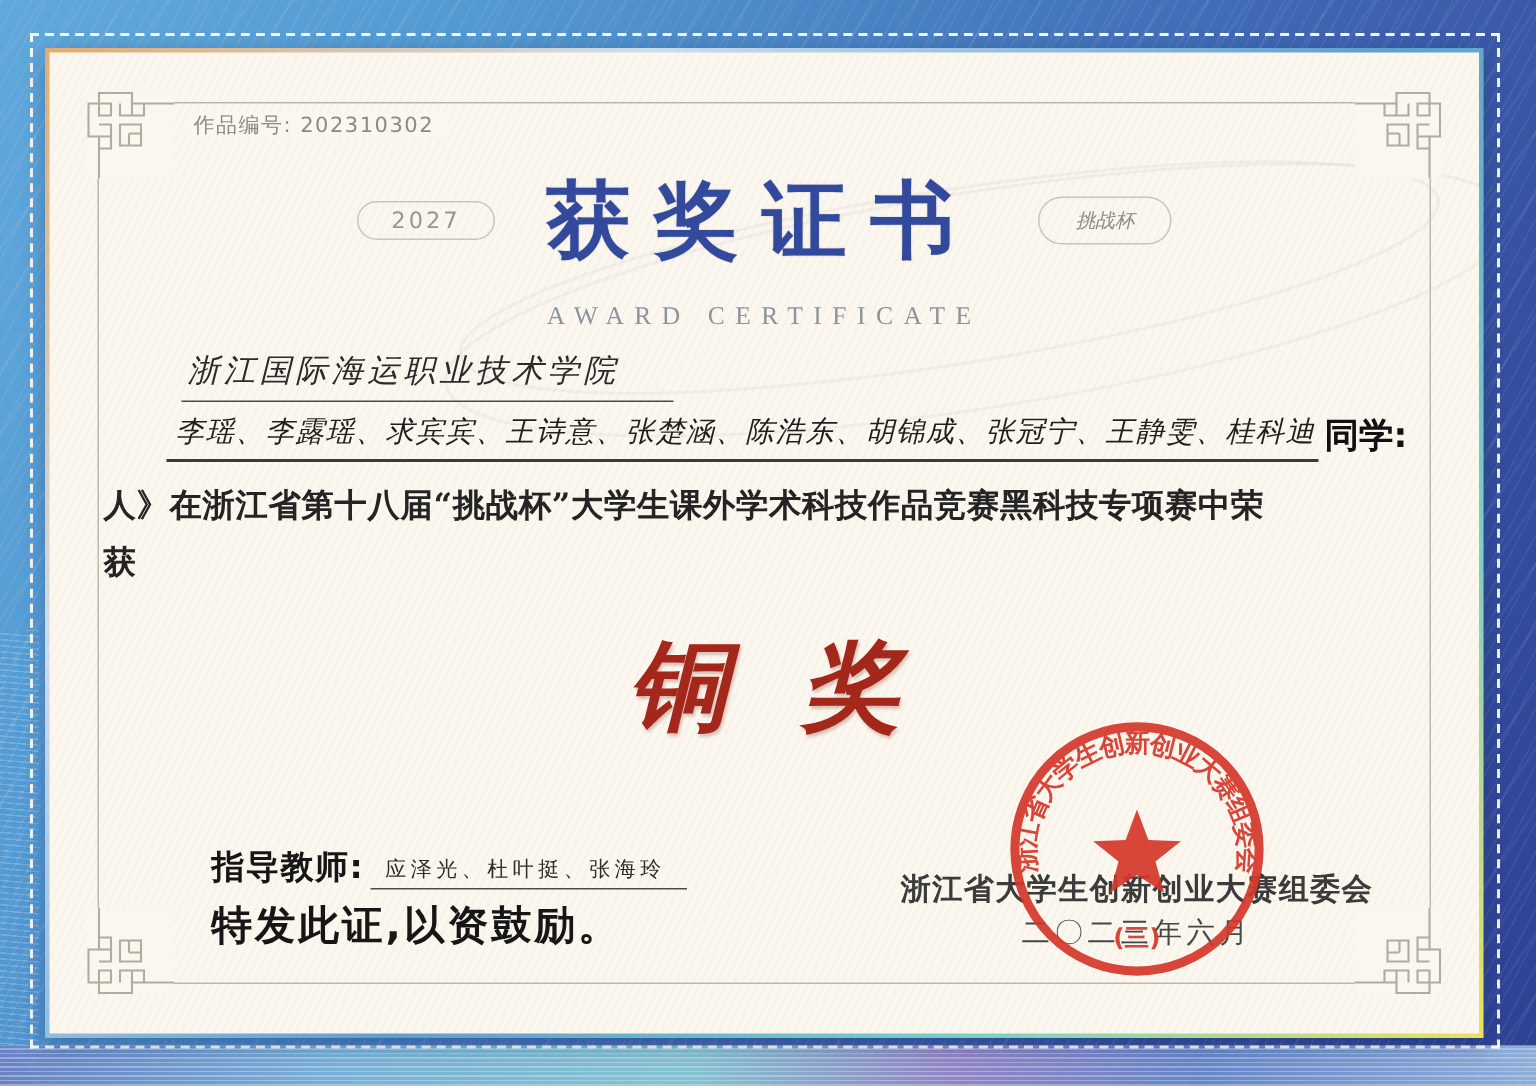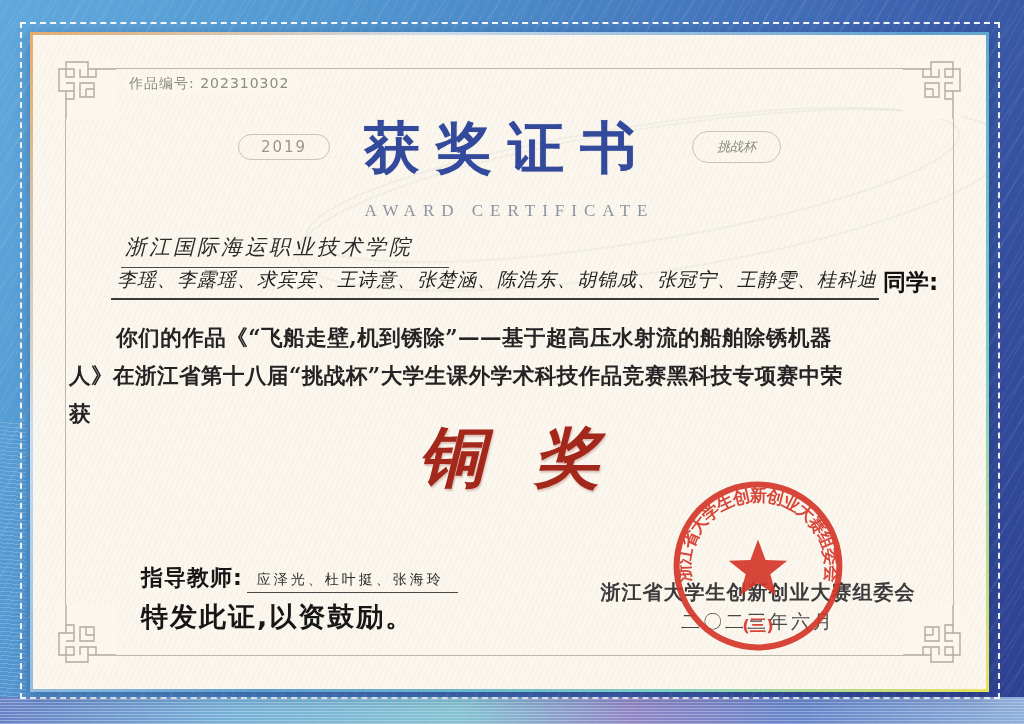--- a/index.html
+++ b/index.html
@@ -84,21 +84,21 @@
     font-size:17px;color:#8d939e;letter-spacing:7px;
   }
 
   .school{
     position:absolute;left:88px;top:198px;
     font-family:"DejaVu Serif","Liberation Serif",serif;font-style:italic;
     font-size:21px;color:#2b2b2b;letter-spacing:3px;
     border-bottom:1.5px solid #4a4a4a;padding:0 36px 6px 4px;
   }
   .names-row{
-    position:absolute;left:78px;top:232px;right:110px;display:flex;align-items:flex-end;text-align:right;
+    position:absolute;left:78px;top:240px;right:110px;display:flex;align-items:flex-end;text-align:right;
   }
   .names{
     flex:1;font-family:"DejaVu Serif","Liberation Serif",serif;font-style:italic;
     font-size:19px;color:#1f1f1f;letter-spacing:1px;white-space:nowrap;
     border-bottom:2px solid #3a3a3a;padding:0 2px 5px 6px;
   }
   .names-suffix{
     font-size:23px;font-weight:bold;color:#111;padding:0 0 2px 4px;white-space:nowrap;
   }
 
@@ -191,33 +191,32 @@
           <path d="M22 8 v8 h8 v-8 M30 16 h8 v-8"></path>
           <path d="M8 22 h8 v8 h-8 M16 30 v8 h-8"></path>
           <path d="M22 22 h14 v14 h-14 z M28 28 h8 M28 28 v8"></path>
         </svg>
       </div>
     </div>
 
     <div class="serial">作品编号: 202310302</div>
 
     <div class="title-row">
-      <span class="badge year">2019</span><span class="cert-title">获奖证书</span><span class="badge event">挑战杯</span>
+      <span class="badge year">2027</span><span class="cert-title">获奖证书</span><span class="badge event">挑战杯</span>
     </div>
     <div class="cert-sub">AWARD CERTIFICATE</div>
 
     <div class="school">浙江国际海运职业技术学院</div>
 
     <div class="names-row">
       <span class="names">李瑶、李露瑶、求宾宾、王诗意、张楚涵、陈浩东、胡锦成、张冠宁、王静雯、桂科迪</span>
       <span class="names-suffix">同学:</span>
     </div>
 
     <div class="body-par">
-      <div class="l1">你们的作品《“飞船走壁,机到锈除”——基于超高压水射流的船舶除锈机器</div>
       <div class="l2">人》在浙江省第十八届“挑战杯”大学生课外学术科技作品竞赛黑科技专项赛中荣</div>
       <div class="l3">获</div>
     </div>
 
     <div class="award">铜奖</div>
 
     <div class="advisor-row">
       <span class="advisor-label">指导教师:</span>
       <span class="advisor-names">应泽光、杜叶挺、张海玲</span>
     </div>

